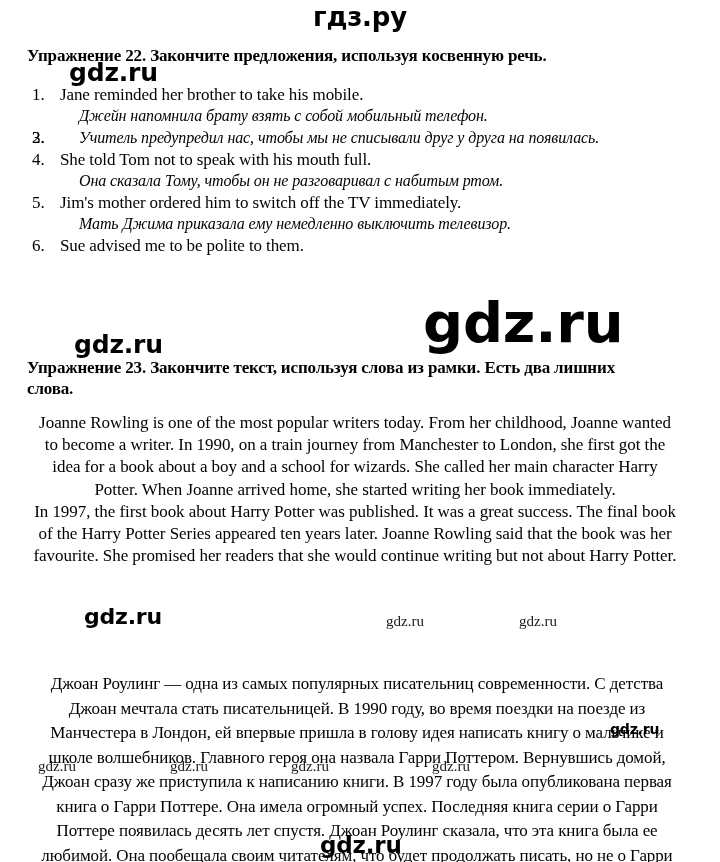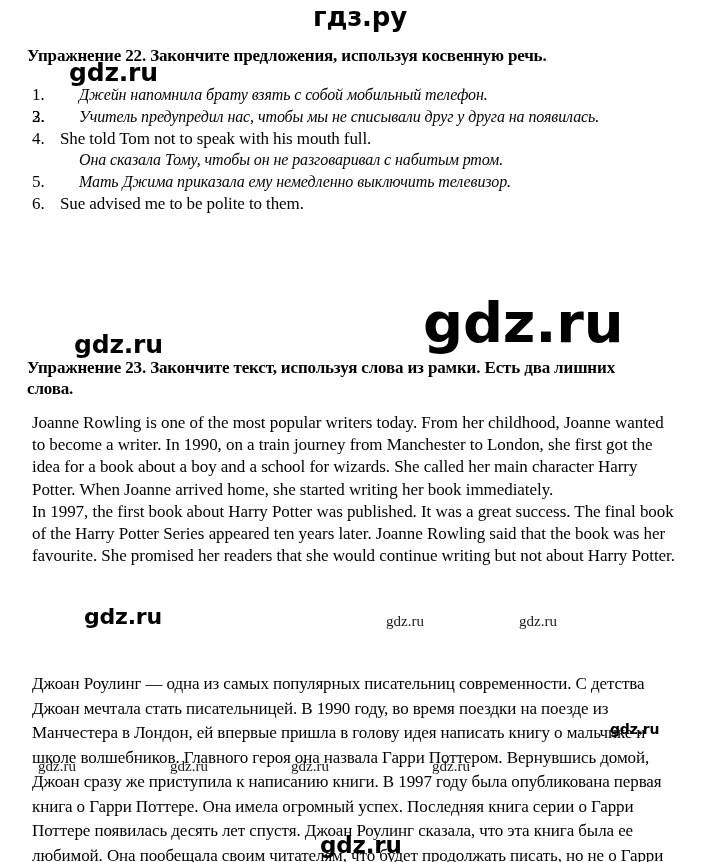--- a/index.html
+++ b/index.html
@@ -109,21 +109,21 @@
     letter-spacing: -0.1px;
     margin-left: 19px;
   }
 
   .passage {
     position: absolute;
     left: 32px;
     width: 646px;
     font-size: 17px;
     line-height: 22.2px;
-    text-align: left;
+    text-align: center;
     letter-spacing: -0.05px;
   }
   #passage-en { top: 412px; }
   #passage-ru {
     top: 624px;
     width: 650px;
     line-height: 24.5px;
     letter-spacing: -0.1px;
     margin-top: 48px;
   }
@@ -149,36 +149,38 @@
   <div class="wm-serif wm-s5">gdz.ru</div>
   <div class="wm-serif wm-s6">gdz.ru</div>
 
   <div class="content">
 
     <div class="ex-heading" id="heading-22">Упражнение 22. Закончите предложения, используя косвенную речь.</div>
 
     <ol class="task-list" id="task-list-22">
       <li class="task-item">
         <span class="task-num">1.</span>
+        <div class="task-en">Jane reminded her brother to take his mobile.</div>
         <div class="task-ru">Джейн напомнила брату взять с собой мобильный телефон.</div>
       </li>
       <li class="task-item">
         <span class="task-num">2.</span>
       </li>
       <li class="task-item">
         <span class="task-num">3.</span>
         <div class="task-ru">Учитель предупредил нас, чтобы мы не списывали друг у друга на появилась.</div>
       </li>
       <li class="task-item">
         <span class="task-num">4.</span>
         <div class="task-en">She told Tom not to speak with his mouth full.</div>
         <div class="task-ru">Она сказала Тому, чтобы он не разговаривал с набитым ртом.</div>
       </li>
       <li class="task-item">
         <span class="task-num">5.</span>
+        <div class="task-en">Jim's mother ordered him to switch off the TV immediately.</div>
         <div class="task-ru">Мать Джима приказала ему немедленно выключить телевизор.</div>
       </li>
       <li class="task-item">
         <span class="task-num">6.</span>
         <div class="task-en">Sue advised me to be polite to them.</div>
       </li>
     </ol>
 
     <div class="ex-heading" id="heading-23">Упражнение 23. Закончите текст, используя слова из рамки. Есть два лишних слова.</div>
 

